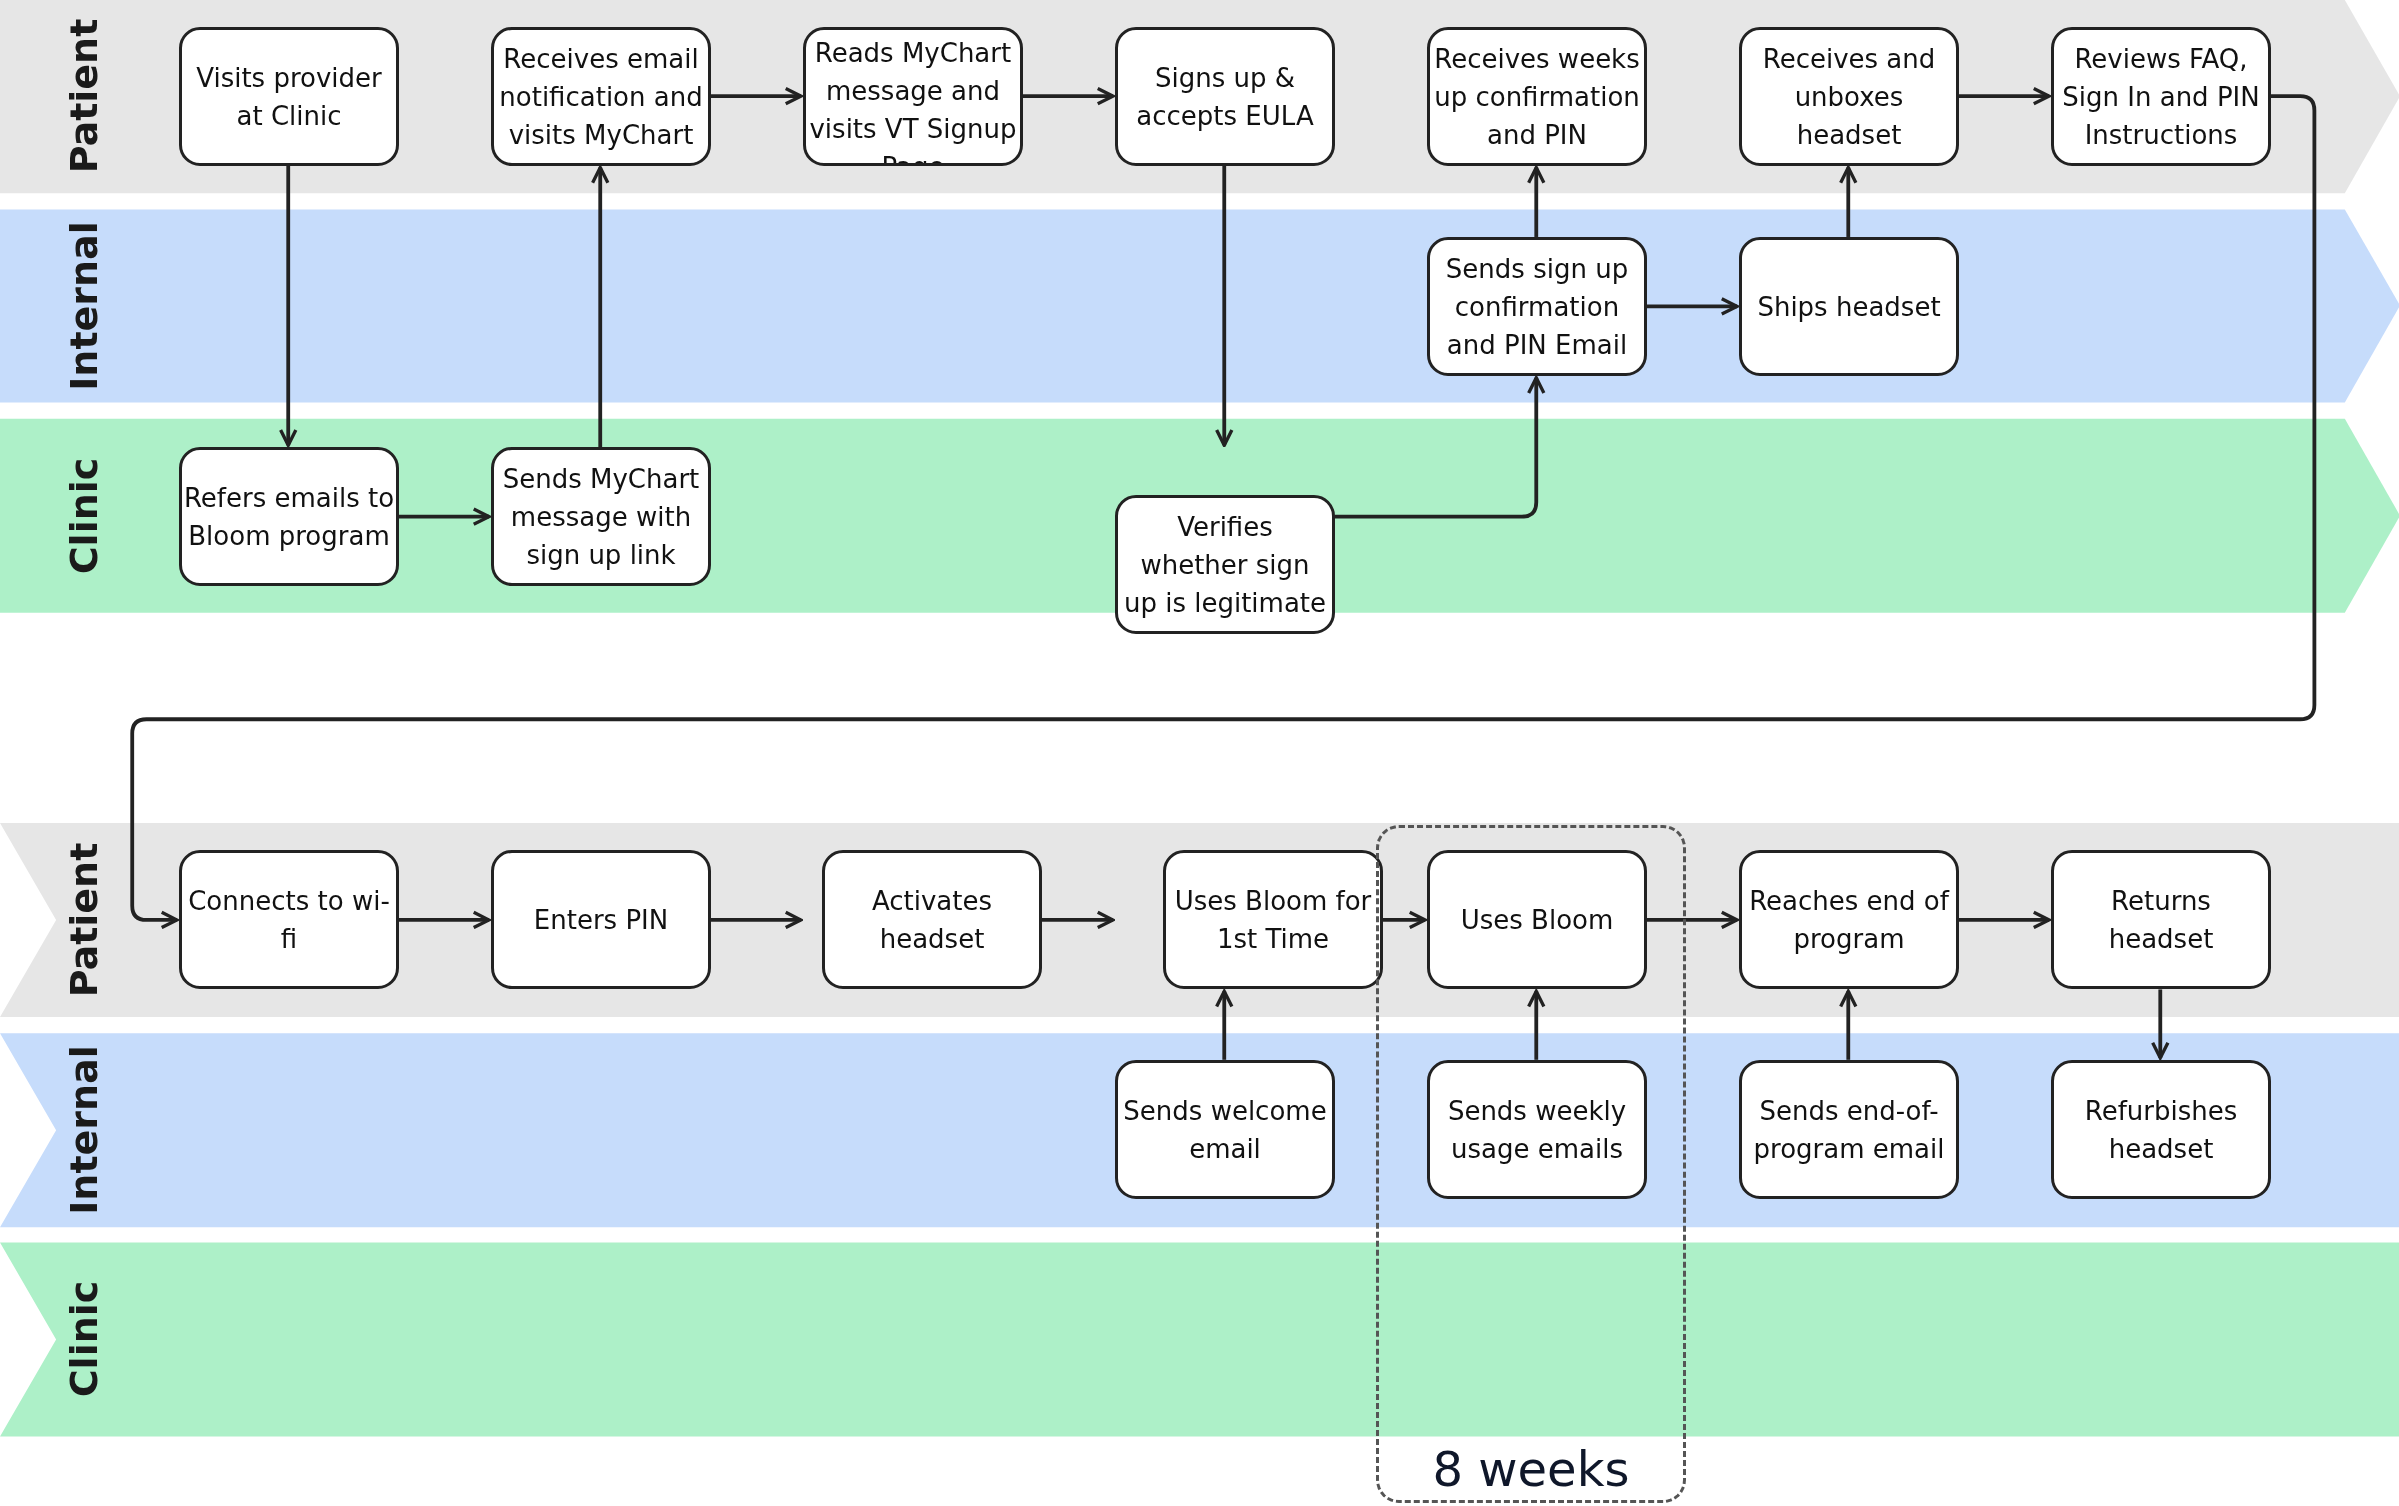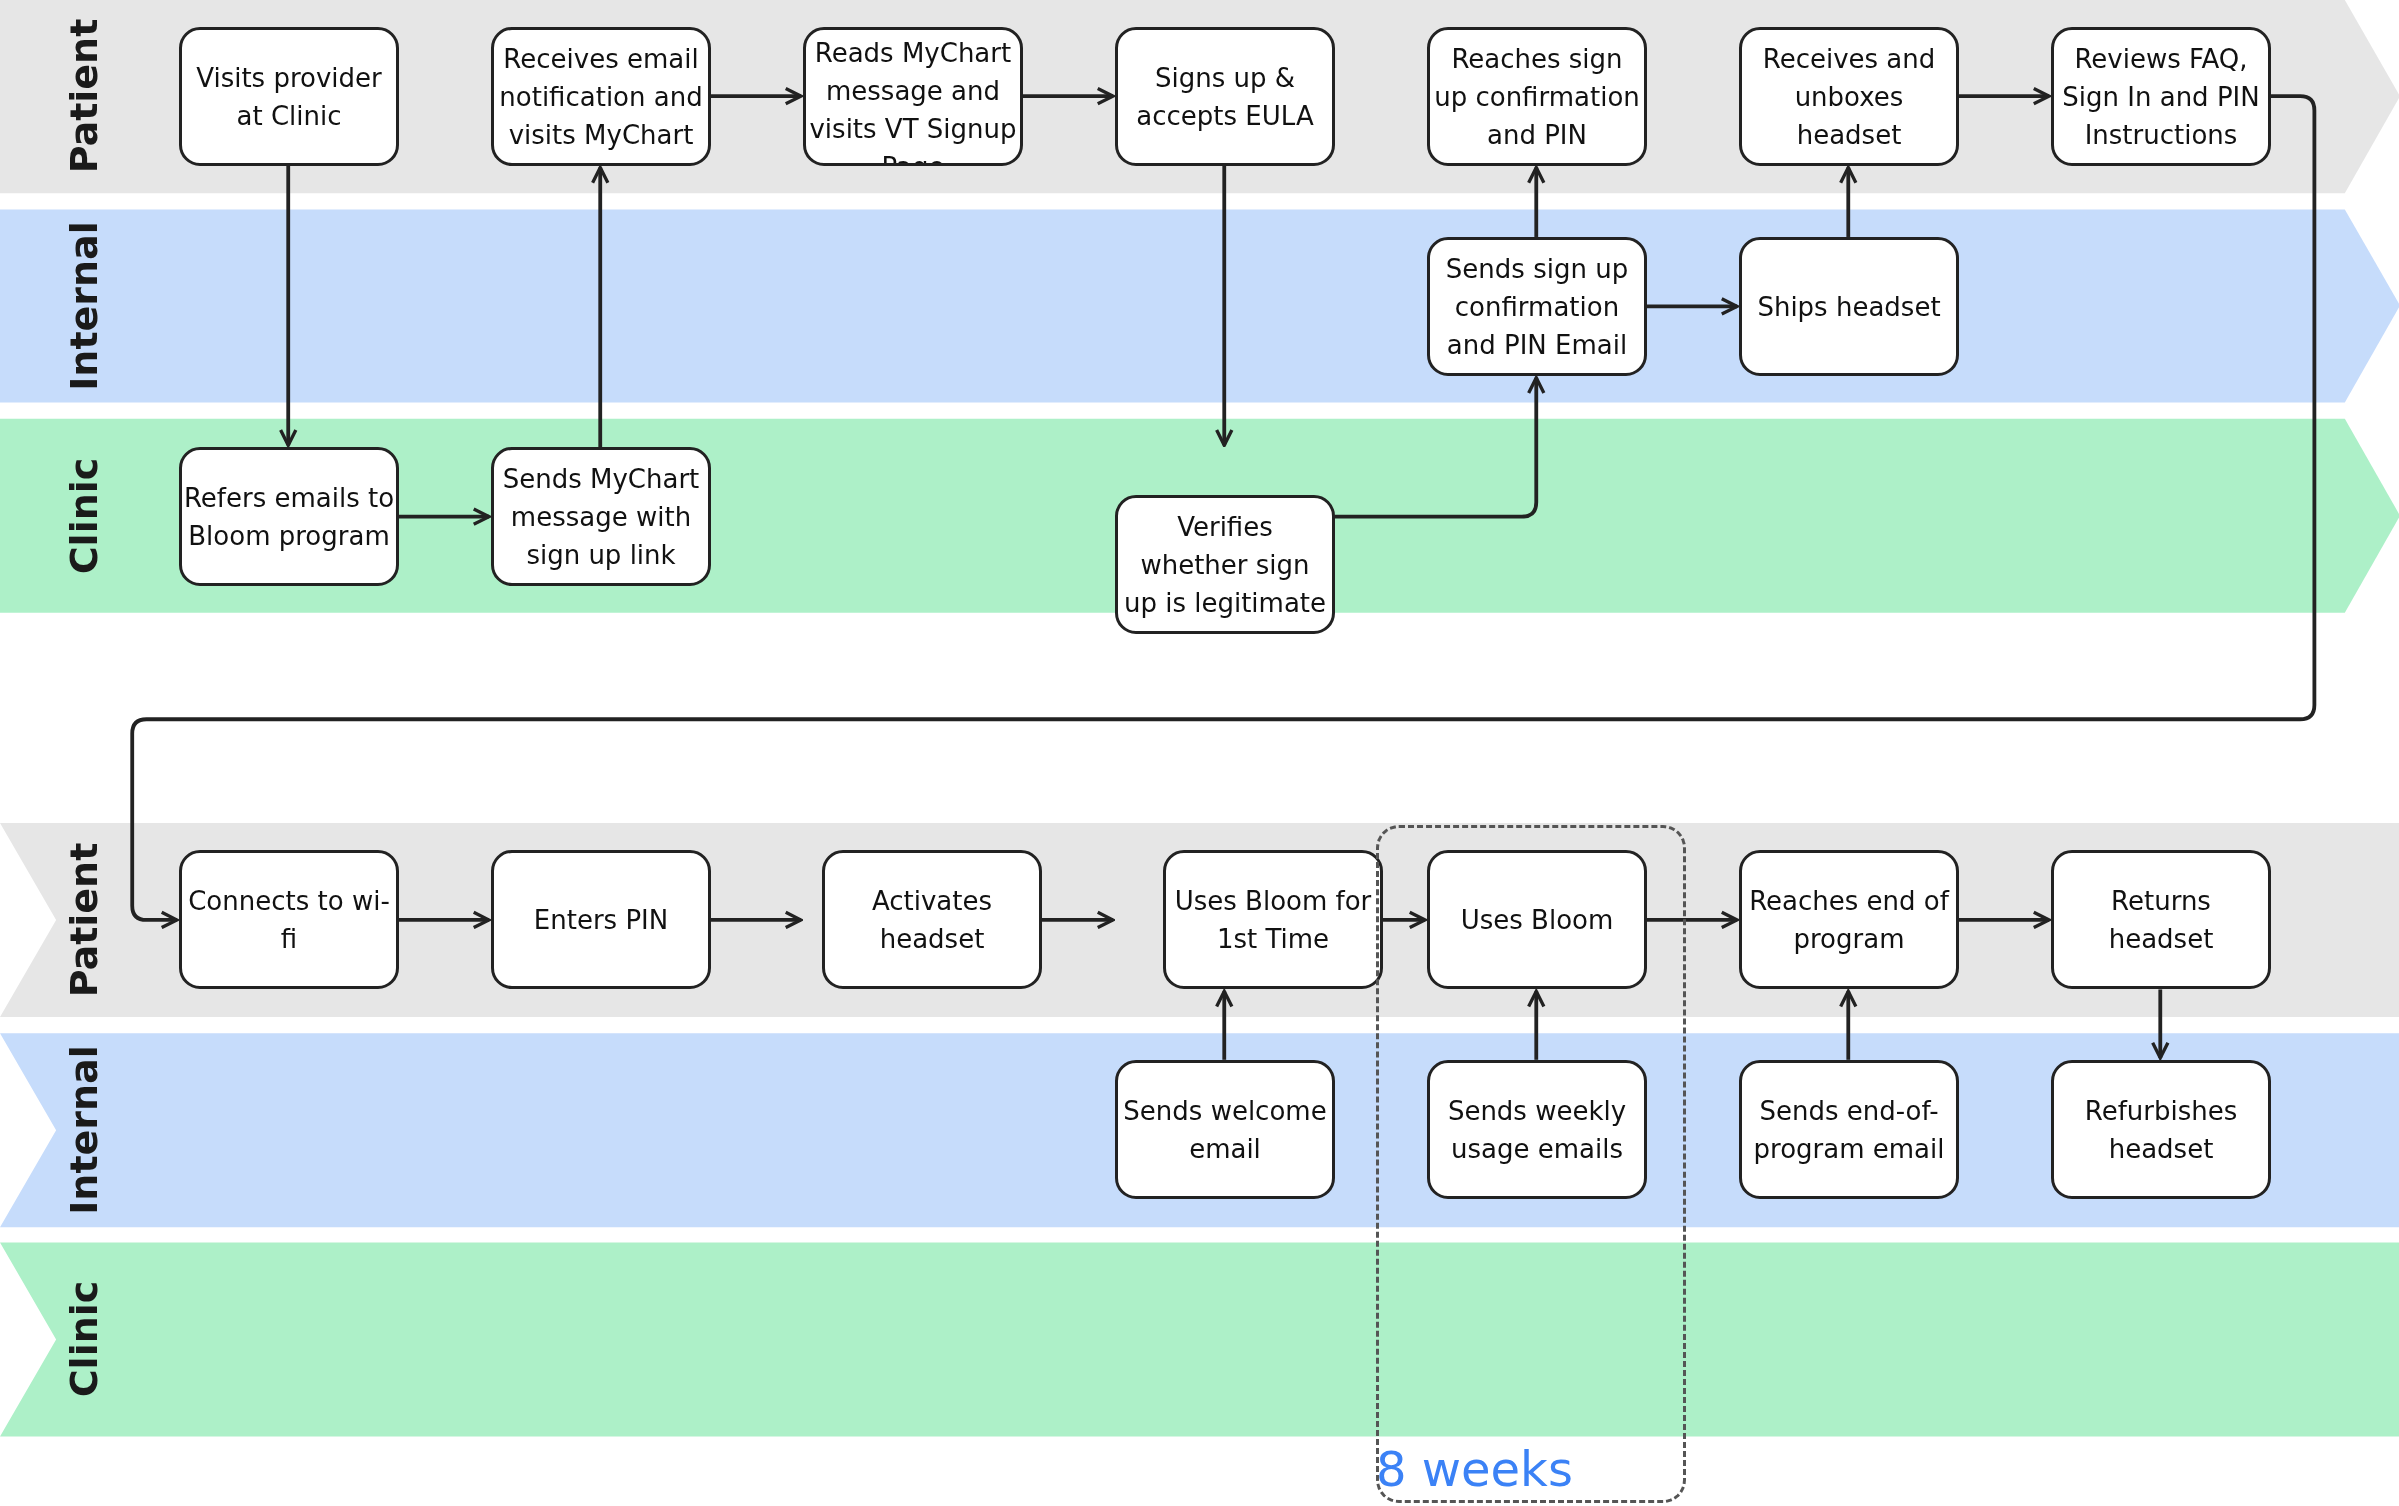--- a/index.html
+++ b/index.html
@@ -12,22 +12,22 @@
                 transform:rotate(-90deg); transform-origin:center center; z-index:2; }
   .node { position:absolute; box-sizing:border-box; width:220px; height:139px;
           background:#ffffff; border:3.8px solid #222; border-radius:21px;
           display:flex; align-items:center; justify-content:center; text-align:center;
           font-family:"DejaVu Sans", sans-serif; font-size:26px; line-height:38px; color:#111;
           padding:0 1.9px; z-index:4; overflow:hidden; cursor:pointer; }
   .node.clip { align-items:flex-start; padding-top:3.8px; }
   .node span { display:block; }
   .timebox { position:absolute; left:1376px; top:825px; width:310px; height:678px; box-sizing:border-box;
              border:3.8px dashed #555; border-radius:23px; z-index:5; pointer-events:none; }
-  .timebox-label { position:absolute; left:1376px; top:1441px; width:310px; text-align:left;
-                   font-family:"DejaVu Sans", sans-serif; font-size:48px; color:#3b82f6; z-index:6; }
+  .timebox-label { position:absolute; left:1376px; top:1441px; width:310px; text-align:center;
+                   font-family:"DejaVu Sans", sans-serif; font-size:48px; color:#0f172a; z-index:6; }
 </style>
 </head>
 <body>
 
 <svg id="bands" xmlns="http://www.w3.org/2000/svg" viewBox="0 0 2523 1584" width="2400" height="1507">
 
   <polygon class="band-patient" points="0,0 2465,0 2523,101 2465,203 0,203" fill="#e6e6e6"></polygon>
   <polygon class="band-internal" points="0,220 2465,220 2523,321 2465,423 0,423" fill="#c6dcfb"></polygon>
   <polygon class="band-clinic" points="0,440 2465,440 2523,542 2465,644 0,644" fill="#adf0c8"></polygon>
 
@@ -61,21 +61,21 @@
 <div class="node" style="left:1115px; top:27px;">
     <span>Signs up &amp; accepts EULA</span>
   </div>
 <div class="node" style="left:1115px; top:447px;margin-top:48px;">
     <span>Verifies whether sign up is legitimate</span>
   </div>
 <div class="node" style="left:1427px; top:237px;">
     <span>Sends sign up confirmation and PIN Email</span>
   </div>
 <div class="node" style="left:1427px; top:27px;">
-    <span>Reaches sign up confirmation and PIN</span>
+    <span>Receives weeks up confirmation and PIN</span>
   </div>
 <div class="node" style="left:1739px; top:237px;">
     <span>Ships headset</span>
   </div>
 <div class="node" style="left:1739px; top:27px;">
     <span>Receives and unboxes headset</span>
   </div>
 <div class="node" style="left:2051px; top:27px;">
     <span>Reviews FAQ, Sign In and PIN Instructions</span>
   </div>

